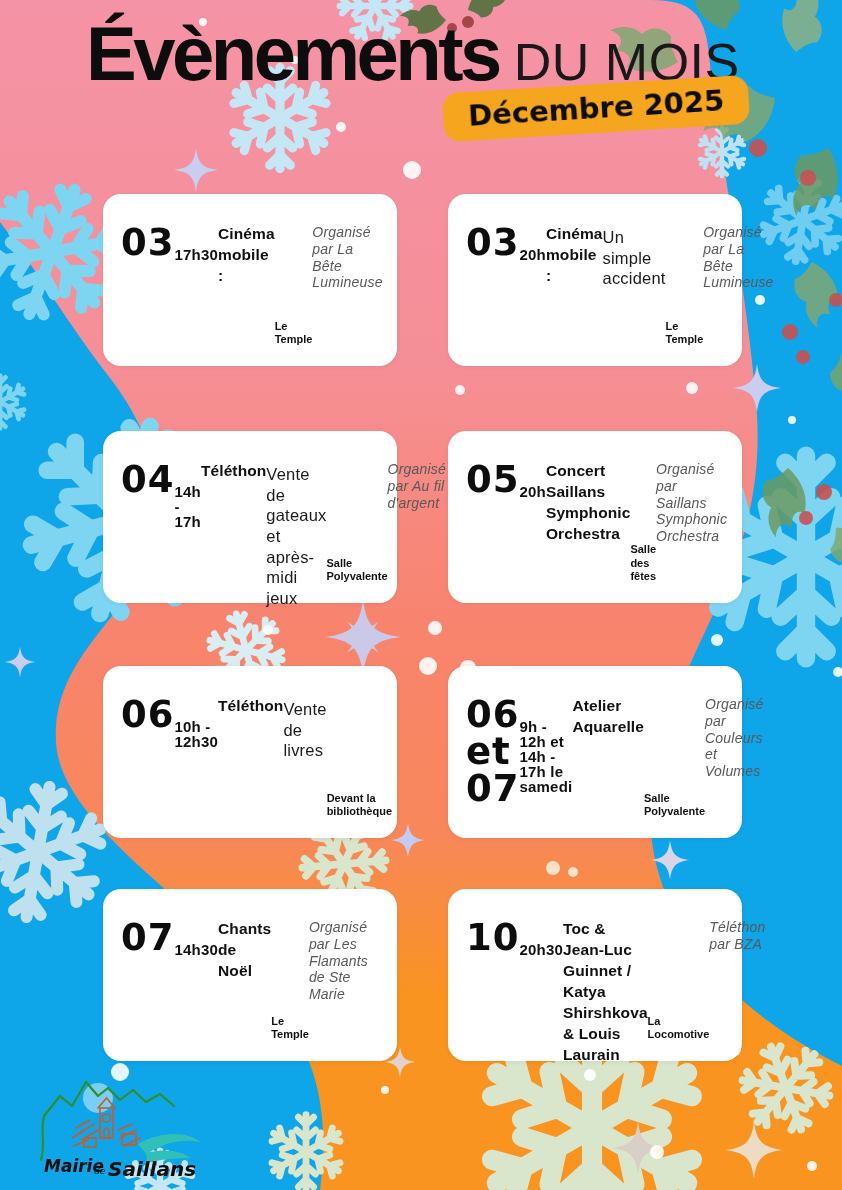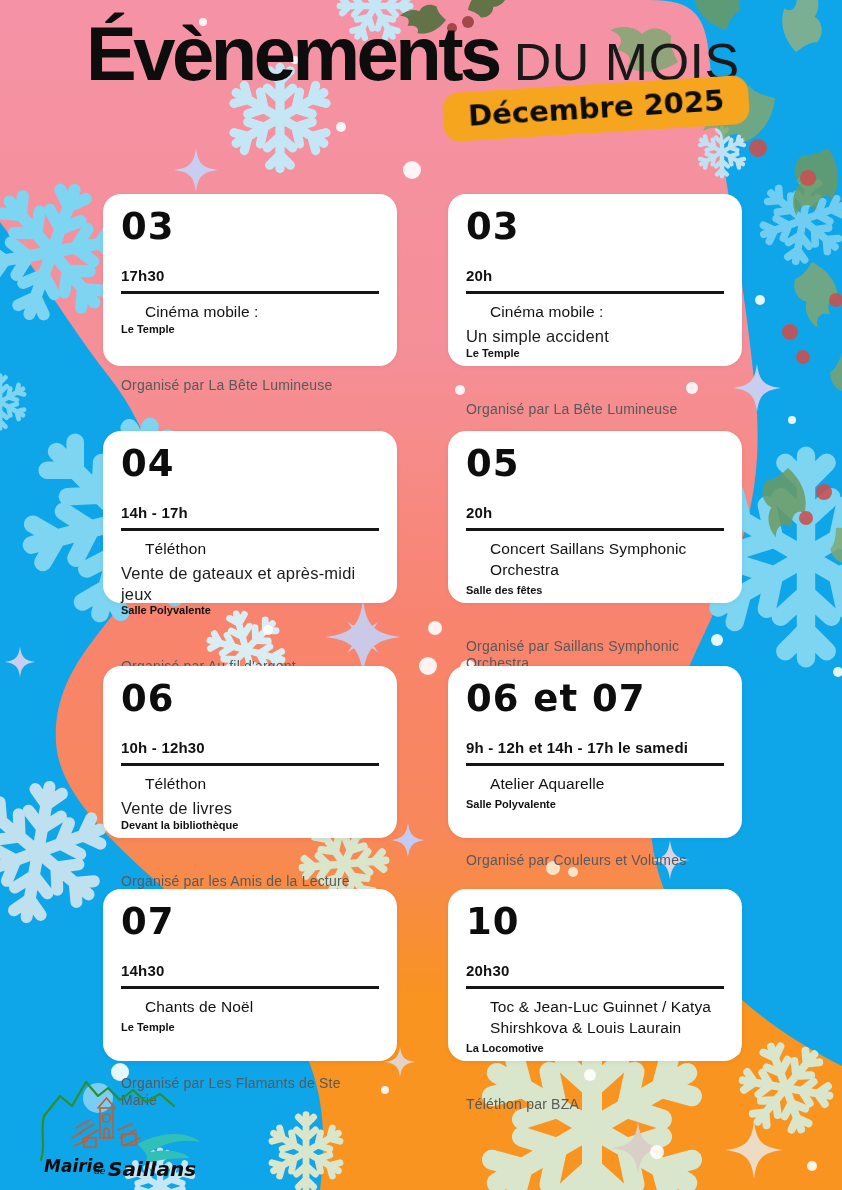--- a/index.html
+++ b/index.html
@@ -17,34 +17,34 @@
   }
   .sub-title{font-weight:300;font-size:52px;letter-spacing:.5px;color:#191919;}
   .badge{
     position:absolute;left:443px;top:84px;background:#F6A51F;color:#0d0d0d;
     font-family:"DejaVu Sans",sans-serif;font-weight:700;font-size:29px;line-height:1;
     padding:10px 25px;border-radius:16px;transform:rotate(-3.5deg);white-space:nowrap;
   }
   
   .card{
     position:absolute;width:294px;height:172px;background:#fff;border-radius:18px;
-    padding:14px 18px 11px;box-sizing:border-box;display:flex;flex-direction:column;
+    padding:30px 18px 11px;box-sizing:border-box;display:flex;flex-direction:row;
     box-shadow:0 1px 5px rgba(0,0,0,.06);
   }
   .p1{left:103px;top:194px}.p2{left:448px;top:194px}
   .p3{left:103px;top:431px}.p4{left:448px;top:431px}
   .p5{left:103px;top:666px}.p6{left:448px;top:666px}
   .p7{left:103px;top:889px}.p8{left:448px;top:889px}
   .date{font-family:"DejaVu Sans",sans-serif;font-weight:800;font-size:37px;line-height:1;letter-spacing:1px;color:#0d0d0d;}
   .time{font-weight:700;font-size:15px;line-height:1;margin-top:23px;letter-spacing:.2px;}
   .rule{border-top:3px solid #151515;margin-top:8px;margin-bottom:8px;}
-  .etitle{font-weight:400;font-size:15.5px;line-height:1.35;letter-spacing:.1px;margin-left:24px;}
+  .etitle{font-weight:700;font-size:15.5px;line-height:1.35;letter-spacing:.1px;}
   .esub{font-weight:400;font-size:16.5px;line-height:1.25;margin-top:3px;letter-spacing:.2px;color:#1c1c1c;}
   .venue{font-weight:700;font-size:11px;line-height:1.2;margin-top:auto;margin-bottom:9px;}
-  .org{font-weight:400;font-size:14px;line-height:1.2;color:#595959;letter-spacing:.2px;margin-top:32px;}
+  .org{font-style:italic;font-weight:400;font-size:14px;line-height:1.2;color:#595959;letter-spacing:.2px;}
   
   .logo{position:absolute;left:38px;top:1066px;}
 </style>
 </head>
 <body>
 
 <div class="page">
 
   <svg class="bg" width="842" height="1190" viewBox="0 0 842 1190" aria-hidden="true">
     <defs>
@@ -219,21 +219,20 @@
     <div class="org">Organisé par Saillans Symphonic Orchestra</div>
   </div>
 
   <div class="card p5">
     <div class="date">06</div>
     <div class="time">10h - 12h30</div>
     <div class="rule"></div>
     <div class="etitle">Téléthon</div>
     <div class="esub">Vente de livres</div>
     <div class="venue">Devant la bibliothèque</div>
-    <div class="org">Organisé par les Amis de la Lecture</div>
   </div>
 
   <div class="card p6">
     <div class="date">06 et 07</div>
     <div class="time">9h - 12h et 14h - 17h le samedi</div>
     <div class="rule"></div>
     <div class="etitle">Atelier Aquarelle</div>
     <div class="esub"></div>
     <div class="venue">Salle Polyvalente</div>
     <div class="org">Organisé par Couleurs et Volumes</div>

